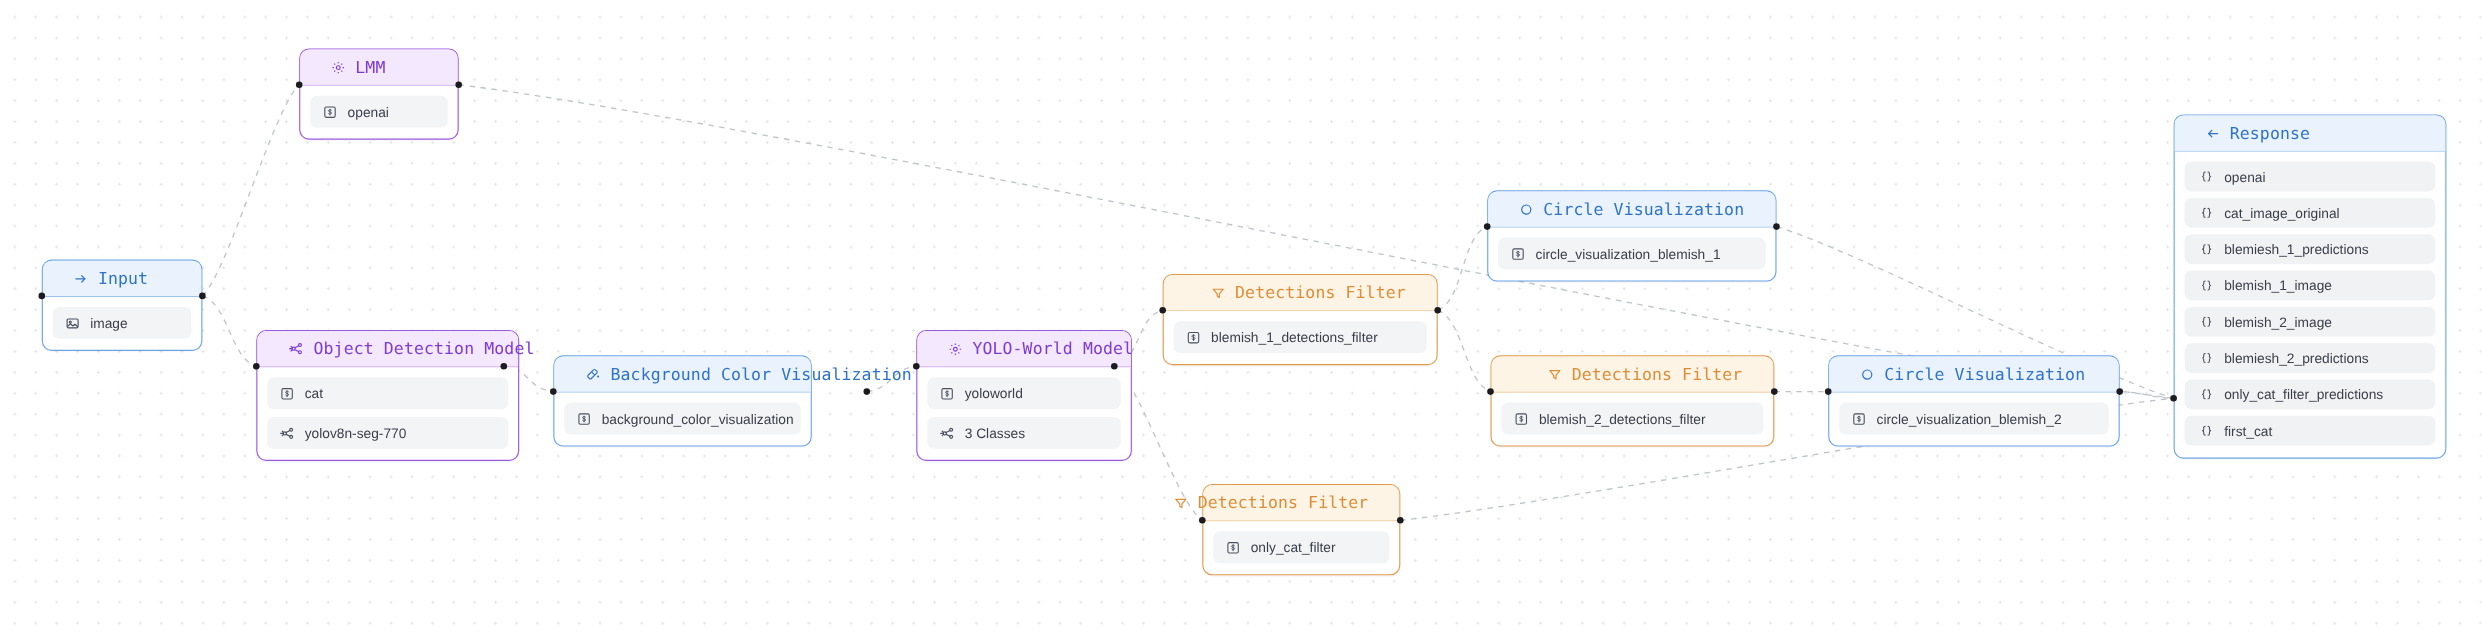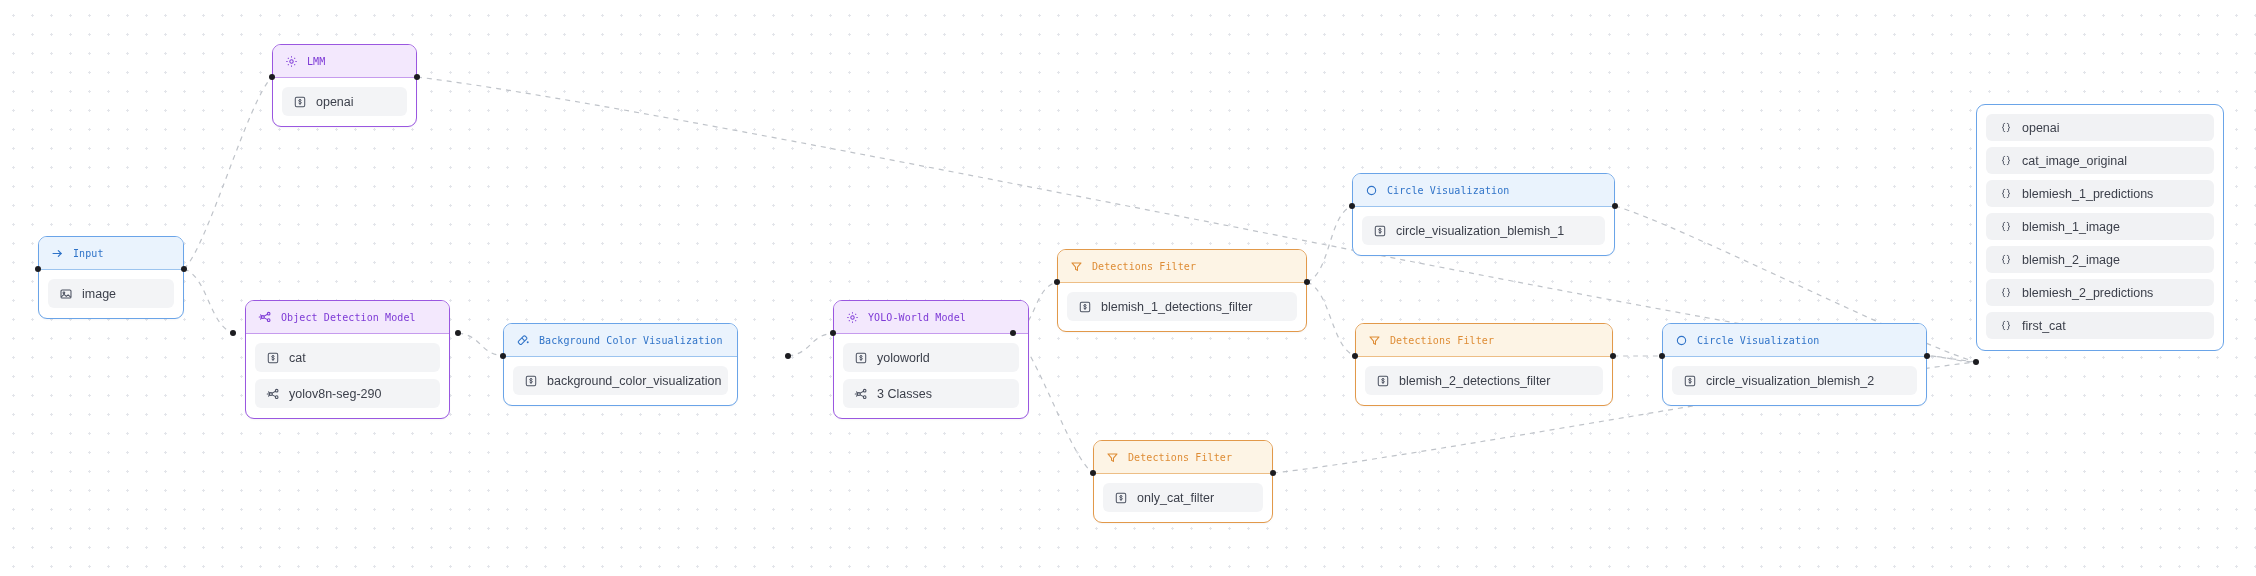--- a/index.html
+++ b/index.html
@@ -33,24 +33,24 @@
     background: #ffffff;
     z-index: 3;
     box-shadow: 0 1px 2px rgba(16,24,40,0.04);
   }
   .node-header {
     box-sizing: border-box;
     display: flex;
     align-items: center;
     gap: 9px;
     height: 33px;
-    padding: 0 12px;
+    padding: 0 28px;
     border-radius: 8px 8px 0 0;
     font-family: "DejaVu Sans Mono", "Liberation Mono", monospace;
-    font-size: 10px;
+    font-size: 15px;
     letter-spacing: 0.1px;
     white-space: nowrap;
   }
   .node-body {
     box-sizing: border-box;
     padding: 9px 9px 10px 9px;
     display: flex;
     flex-direction: column;
     gap: 7px;
   }
@@ -76,21 +76,21 @@
   }
   .chip-icon svg { display:block; }
   .hdr-icon svg { display:block; }
 
   
   .v-purple              { border: 1.4px solid #9a57e0; }
   .v-purple .node-header { background: #f3e8fd; color: #7e3ad6; border-bottom: 1.4px solid #c69bee; }
   .v-blue                { border: 1.4px solid #6aa4e8; }
   .v-blue .node-header   { background: #eaf3fd; color: #2f73c8; border-bottom: 1.4px solid #9cc4ef; }
   .v-orange              { border: 1.4px solid #e2994a; }
-  .v-orange .node-header { background: #fdf4e5; color: #de8c35; border-bottom: 1.4px solid #edbe86; }
+  .v-orange .node-header { background: #fdf4e5; color: #de8c35; border-bottom: 1.4px solid #edbe86; justify-content: flex-end; }
 
   .handle {
     position: absolute;
     width: 6px;
     height: 6px;
     border-radius: 50%;
     background: #1c1c20;
     z-index: 5;
     transform: translate(-50%, -50%);
   }
@@ -189,21 +189,21 @@
                 <path d="M8 4.6v6.8" stroke-width="1.0"></path>
                 <path d="M9.6 6.4c0-.7-.7-1.1-1.6-1.1s-1.6.45-1.6 1.2c0 1.6 3.2.7 3.2 2.3 0 .8-.75 1.2-1.6 1.2s-1.6-.45-1.6-1.15" stroke-width="1.0" fill="none"></path>
               </svg>
             </span>
         <span>openai</span>
       </div>
         </div>
       </div>
       <div class="handle" style="left: 272px; top: 77px;"></div>
       <div class="handle" style="left: 417px; top: 77px;"></div>
-      <div class="node v-purple" style="left: 245px; top: 300px; width: 205px;">
+      <div class="node v-purple" style="left: 233px; top: 300px; width: 239px;">
     <div class="node-header">
       <span class="hdr-icon">
             <svg width="14" height="14" viewBox="0 0 16 16" fill="none" stroke="#7e3ad6" stroke-width="1.2" stroke-linecap="round">
               <circle cx="12.2" cy="4.2" r="1.5"></circle>
               <circle cx="12.2" cy="11.6" r="1.5"></circle>
               <circle cx="5.6" cy="8" r="1.6"></circle>
               <path d="M7.0 7.0l3.9-2.1M7.0 9.0l3.9 2.0M4.0 8H1.4M2.9 5.6l1.3 1.3M2.9 10.4l1.3-1.3"></path>
             </svg>
           </span>
       <span>Object Detection Model</span>
@@ -221,21 +221,21 @@
       </div>
           <div class="chip">
         <span class="chip-icon">
               <svg width="14" height="14" viewBox="0 0 16 16" fill="none" stroke="#4b5160" stroke-width="1.2" stroke-linecap="round">
                 <circle cx="12.2" cy="4.2" r="1.5"></circle>
                 <circle cx="12.2" cy="11.6" r="1.5"></circle>
                 <circle cx="5.6" cy="8" r="1.6"></circle>
                 <path d="M7.0 7.0l3.9-2.1M7.0 9.0l3.9 2.0M4.0 8H1.4M2.9 5.6l1.3 1.3M2.9 10.4l1.3-1.3"></path>
               </svg>
             </span>
-        <span>yolov8n-seg-290</span>
+        <span>yolov8n-seg-770</span>
       </div>
         </div>
       </div>
       <div class="handle" style="left: 233px; top: 333px;"></div>
       <div class="handle" style="left: 458px; top: 333px;"></div>
       <div class="node v-blue" style="left: 503px; top: 323px; width: 235px;">
     <div class="node-header">
       <span class="hdr-icon">
             <svg width="14" height="14" viewBox="0 0 16 16" fill="none" stroke="#2f73c8" stroke-width="1.2" stroke-linejoin="round">
               <path d="M3.0 9.3L8.6 3.7a1.4 1.4 0 0 1 2 0l1.4 1.4a1.4 1.4 0 0 1 0 2L6.4 12.7a1.4 1.4 0 0 1-2 0L3.0 11.3a1.4 1.4 0 0 1 0-2z"></path>
@@ -410,20 +410,29 @@
                 <path d="M9.6 6.4c0-.7-.7-1.1-1.6-1.1s-1.6.45-1.6 1.2c0 1.6 3.2.7 3.2 2.3 0 .8-.75 1.2-1.6 1.2s-1.6-.45-1.6-1.15" stroke-width="1.0" fill="none"></path>
               </svg>
             </span>
         <span>only_cat_filter</span>
       </div>
         </div>
       </div>
       <div class="handle" style="left: 1093px; top: 473px;"></div>
       <div class="handle" style="left: 1273px; top: 473px;"></div>
       <div id="response-panel" class="v-blue" style="left: 1976px; top: 104px; width: 248px;">
+  <div class="node-header">
+    <span class="hdr-icon">
+            <svg width="13" height="13" viewBox="0 0 16 16" fill="none" stroke="#2f73c8" stroke-width="1.4" stroke-linecap="round" stroke-linejoin="round">
+              <path d="M13.5 8h-10"></path>
+              <path d="M7 4.5L3.5 8 7 11.5"></path>
+            </svg>
+          </span>
+    <span>Response</span>
+  </div>
   <div class="resp-body">
           <div class="resp-chip">
       <span class="chip-icon">
               <svg width="14" height="13" viewBox="0 0 16 16" fill="none" stroke="#4b5160" stroke-width="1.2" stroke-linecap="round" stroke-linejoin="round">
                 <path d="M6.4 3.0c-1.3 0-1.6.6-1.6 1.6v1.7c0 .9-.5 1.7-1.4 1.7.9 0 1.4.8 1.4 1.7v1.7c0 1.0.3 1.6 1.6 1.6"></path>
                 <path d="M9.6 3.0c1.3 0 1.6.6 1.6 1.6v1.7c0 .9.5 1.7 1.4 1.7-.9 0-1.4.8-1.4 1.7v1.7c0 1.0-.3 1.6-1.6 1.6"></path>
               </svg>
             </span>
       <span>openai</span>
     </div>
@@ -464,20 +473,29 @@
       <span>blemish_2_image</span>
     </div>
           <div class="resp-chip">
       <span class="chip-icon">
               <svg width="14" height="13" viewBox="0 0 16 16" fill="none" stroke="#4b5160" stroke-width="1.2" stroke-linecap="round" stroke-linejoin="round">
                 <path d="M6.4 3.0c-1.3 0-1.6.6-1.6 1.6v1.7c0 .9-.5 1.7-1.4 1.7.9 0 1.4.8 1.4 1.7v1.7c0 1.0.3 1.6 1.6 1.6"></path>
                 <path d="M9.6 3.0c1.3 0 1.6.6 1.6 1.6v1.7c0 .9.5 1.7 1.4 1.7-.9 0-1.4.8-1.4 1.7v1.7c0 1.0-.3 1.6-1.6 1.6"></path>
               </svg>
             </span>
       <span>blemiesh_2_predictions</span>
+    </div>
+          <div class="resp-chip">
+      <span class="chip-icon">
+              <svg width="14" height="13" viewBox="0 0 16 16" fill="none" stroke="#4b5160" stroke-width="1.2" stroke-linecap="round" stroke-linejoin="round">
+                <path d="M6.4 3.0c-1.3 0-1.6.6-1.6 1.6v1.7c0 .9-.5 1.7-1.4 1.7.9 0 1.4.8 1.4 1.7v1.7c0 1.0.3 1.6 1.6 1.6"></path>
+                <path d="M9.6 3.0c1.3 0 1.6.6 1.6 1.6v1.7c0 .9.5 1.7 1.4 1.7-.9 0-1.4.8-1.4 1.7v1.7c0 1.0-.3 1.6-1.6 1.6"></path>
+              </svg>
+            </span>
+      <span>only_cat_filter_predictions</span>
     </div>
           <div class="resp-chip">
       <span class="chip-icon">
               <svg width="14" height="13" viewBox="0 0 16 16" fill="none" stroke="#4b5160" stroke-width="1.2" stroke-linecap="round" stroke-linejoin="round">
                 <path d="M6.4 3.0c-1.3 0-1.6.6-1.6 1.6v1.7c0 .9-.5 1.7-1.4 1.7.9 0 1.4.8 1.4 1.7v1.7c0 1.0.3 1.6 1.6 1.6"></path>
                 <path d="M9.6 3.0c1.3 0 1.6.6 1.6 1.6v1.7c0 .9.5 1.7 1.4 1.7-.9 0-1.4.8-1.4 1.7v1.7c0 1.0-.3 1.6-1.6 1.6"></path>
               </svg>
             </span>
       <span>first_cat</span>
     </div>

